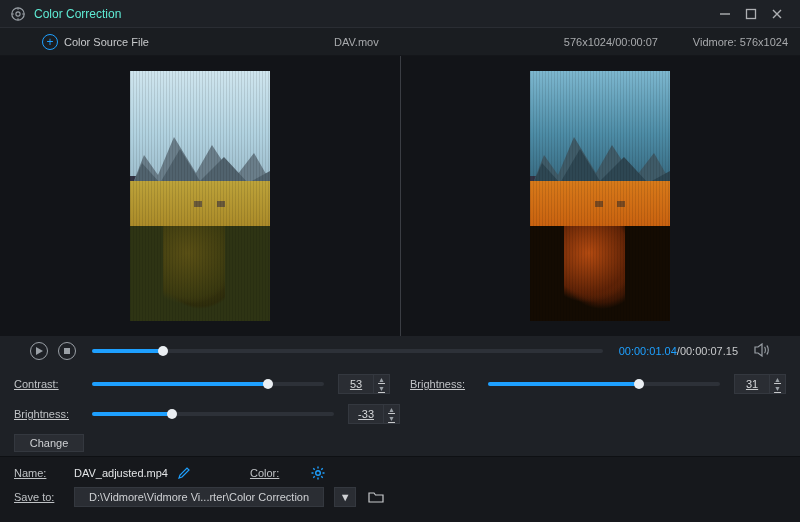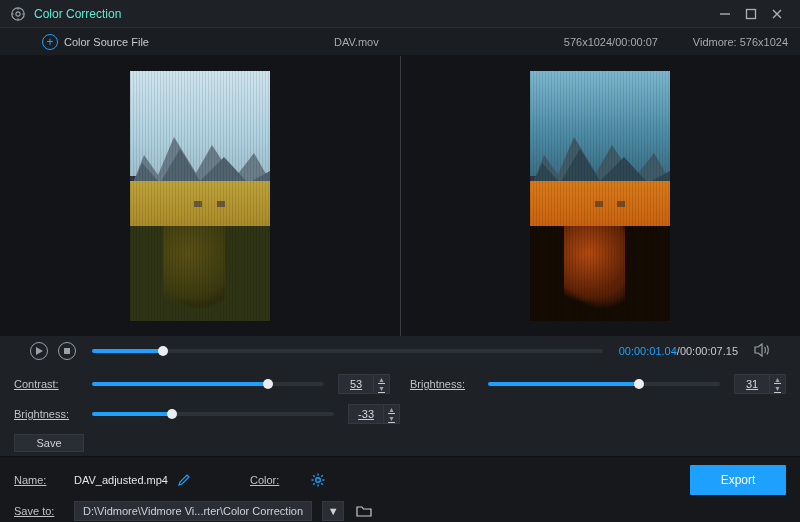--- a/index.html
+++ b/index.html
@@ -56,21 +56,21 @@
   .reset { margin-top:2px; width:70px; height:18px; background:#2a2d33; border:1px solid #34383f; color:#cfd1d4; font-size:11px; display:flex; align-items:center; justify-content:center; }
 
   .bottom { background:#16181c; padding:8px 14px 10px; border-top:1px solid #0e1013; }
   .brow { display:flex; align-items:center; gap:10px; margin-bottom:6px; font-size:11px; }
   .brow .lbl { color:#bfc2c5; width:50px;text-decoration:underline; }
   .brow .val { color:#e2e4e6; }
   .pencil { color:#1ea0ff; }
   .outbox { background:#2a2d33; border:1px solid #34383f; padding:2px 8px; display:flex; align-items:center; gap:10px; color:#cfd1d4; min-width:120px; height:20px; }
   .gear { color:#1ea0ff; }
   .export { margin-left:auto; background:#1ea0ff; color:#fff; border:none; width:96px; height:30px; font-size:12px; border-radius:1px; }
-  .pathbox { background:#2a2d33; border:1px solid #34383f; padding:2px 8px; height:20px; color:#cfd1d4; min-width:210px; display:flex; align-items:center; }
+  .pathbox { background:#2a2d33; border:1px solid #34383f; padding:2px 14px; height:20px; color:#cfd1d4; min-width:210px; display:flex; align-items:center; }
   .dd { width:22px; height:20px; background:#2a2d33; border:1px solid #34383f; display:flex; align-items:center; justify-content:center; color:#cfd1d4; }
   .folder { width:20px; height:20px; display:flex; align-items:center; justify-content:center; color:#cfd1d4; }
   svg { display:block; }
 </style>
 </head>
 <body>
 
 <div class="titlebar">
   <span class="app-icon">
     <svg width="16" height="16" viewBox="0 0 16 16">
@@ -214,41 +214,40 @@
       </div>
       <div class="spin">
         <input value="-33" style="">
         <div class="arrows">
             <span>▲</span>
             <span>▼</span>
           </div>
       </div>
     </div>
   </div>
-  <div class="reset">Save</div>
+  <div class="reset">Change</div>
 </div>
 
 <div class="bottom">
   <div class="brow">
     <span class="lbl">Name:</span>
     <span class="val">DAV_adjusted.mp4</span>
     <span class="pencil">
       <svg width="12" height="12" viewBox="0 0 12 12">
           <path d="M1 11l1-3 7-7 2 2-7 7-3 1z" fill="none" stroke="#1ea0ff" stroke-width="1.2"></path>
         </svg>
     </span>
     <span style="width:40px"></span>
     <span class="lbl">Color:</span>
     <span class="gear">
       <svg width="16" height="16" viewBox="0 0 16 16">
           <circle cx="8" cy="8" r="2.3" fill="none" stroke="#1ea0ff" stroke-width="1.4"></circle>
           <path d="M8 1.5v2M8 12.5v2M1.5 8h2M12.5 8h2M3.3 3.3l1.4 1.4M11.3 11.3l1.4 1.4M12.7 3.3l-1.4 1.4M4.7 11.3l-1.4 1.4" stroke="#1ea0ff" stroke-width="1.4"></path>
         </svg>
     </span>
-    <button class="export">Export</button>
   </div>
   <div class="brow">
     <span class="lbl">Save to:</span>
     <span class="pathbox">
       <span>D:\Vidmore\Vidmore Vi...rter\Color Correction</span>
     </span>
     <span class="dd">▼</span>
     <span class="folder">
       <svg width="16" height="14" viewBox="0 0 16 14">
           <path d="M1 3h5l1.5 2H15v7H1z" fill="none" stroke="#c8cacc" stroke-width="1.2"></path>

